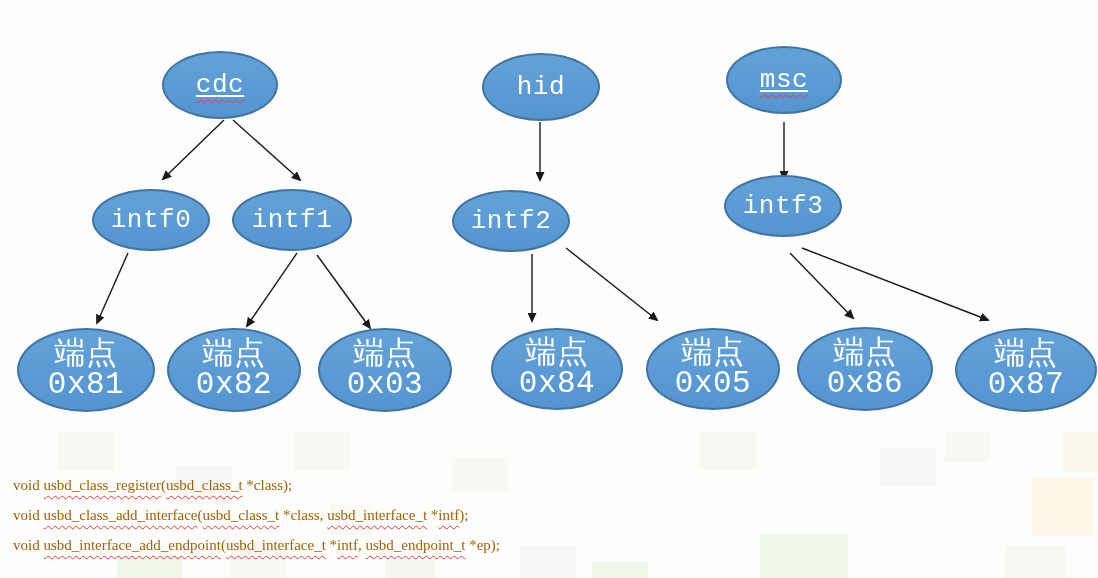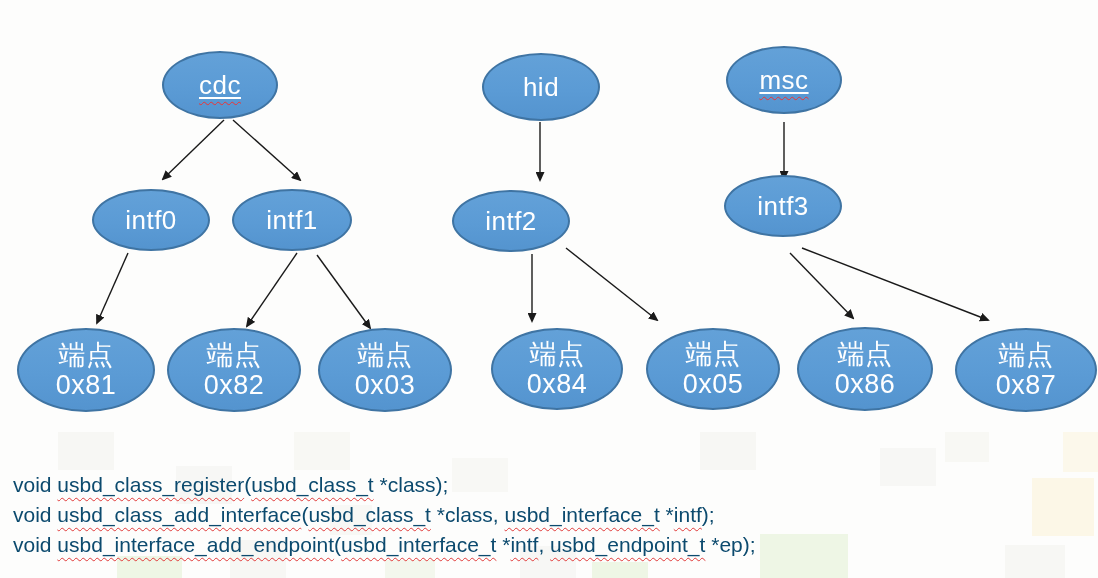--- a/index.html
+++ b/index.html
@@ -21,45 +21,46 @@
     border-radius:50%;
     background:linear-gradient(180deg,#63a1d8 0%,#5b9bd5 55%,#5494cf 100%);
     border:2px solid #3f74a3;
     color:#ffffff;
     display:flex;flex-direction:column;
     align-items:center;justify-content:center;
     text-align:center;
     font-size:26px;
     line-height:1.1;
     letter-spacing:0.5px;
+    font-family:Liberation Mono, monospace;
   }
-  .node.endpoint{font-size:27px;line-height:30px;}
+  .node.endpoint{font-size:31px;line-height:30px;}
   .spell-wavy{
     text-decoration-line:underline;
     text-decoration-style:wavy;
     text-decoration-color:#e33;
     text-decoration-thickness:1px;
     text-underline-offset:7px;
   }
   .white-underline{
     text-decoration-line:underline;
     text-decoration-style:solid;
     text-decoration-color:#ffffff;
     text-decoration-thickness:2px;
     text-underline-offset:3px;
   }
 
   
   .code{
     position:absolute;
     left:13px;top:470px;
-    font-family:Liberation Sans, sans-serif;
-    font-size:21px;
+    font-family:Liberation Serif, serif;
+    font-size:15px;
     line-height:30px;
-    color:#0c4a6e;
+    color:#a16207;
     white-space:pre;
   }
   .code .mis{
     text-decoration-line:underline;
     text-decoration-style:wavy;
     text-decoration-color:#e03a3a;
     text-decoration-thickness:1px;
     text-underline-offset:5px;
   }
 </style>

